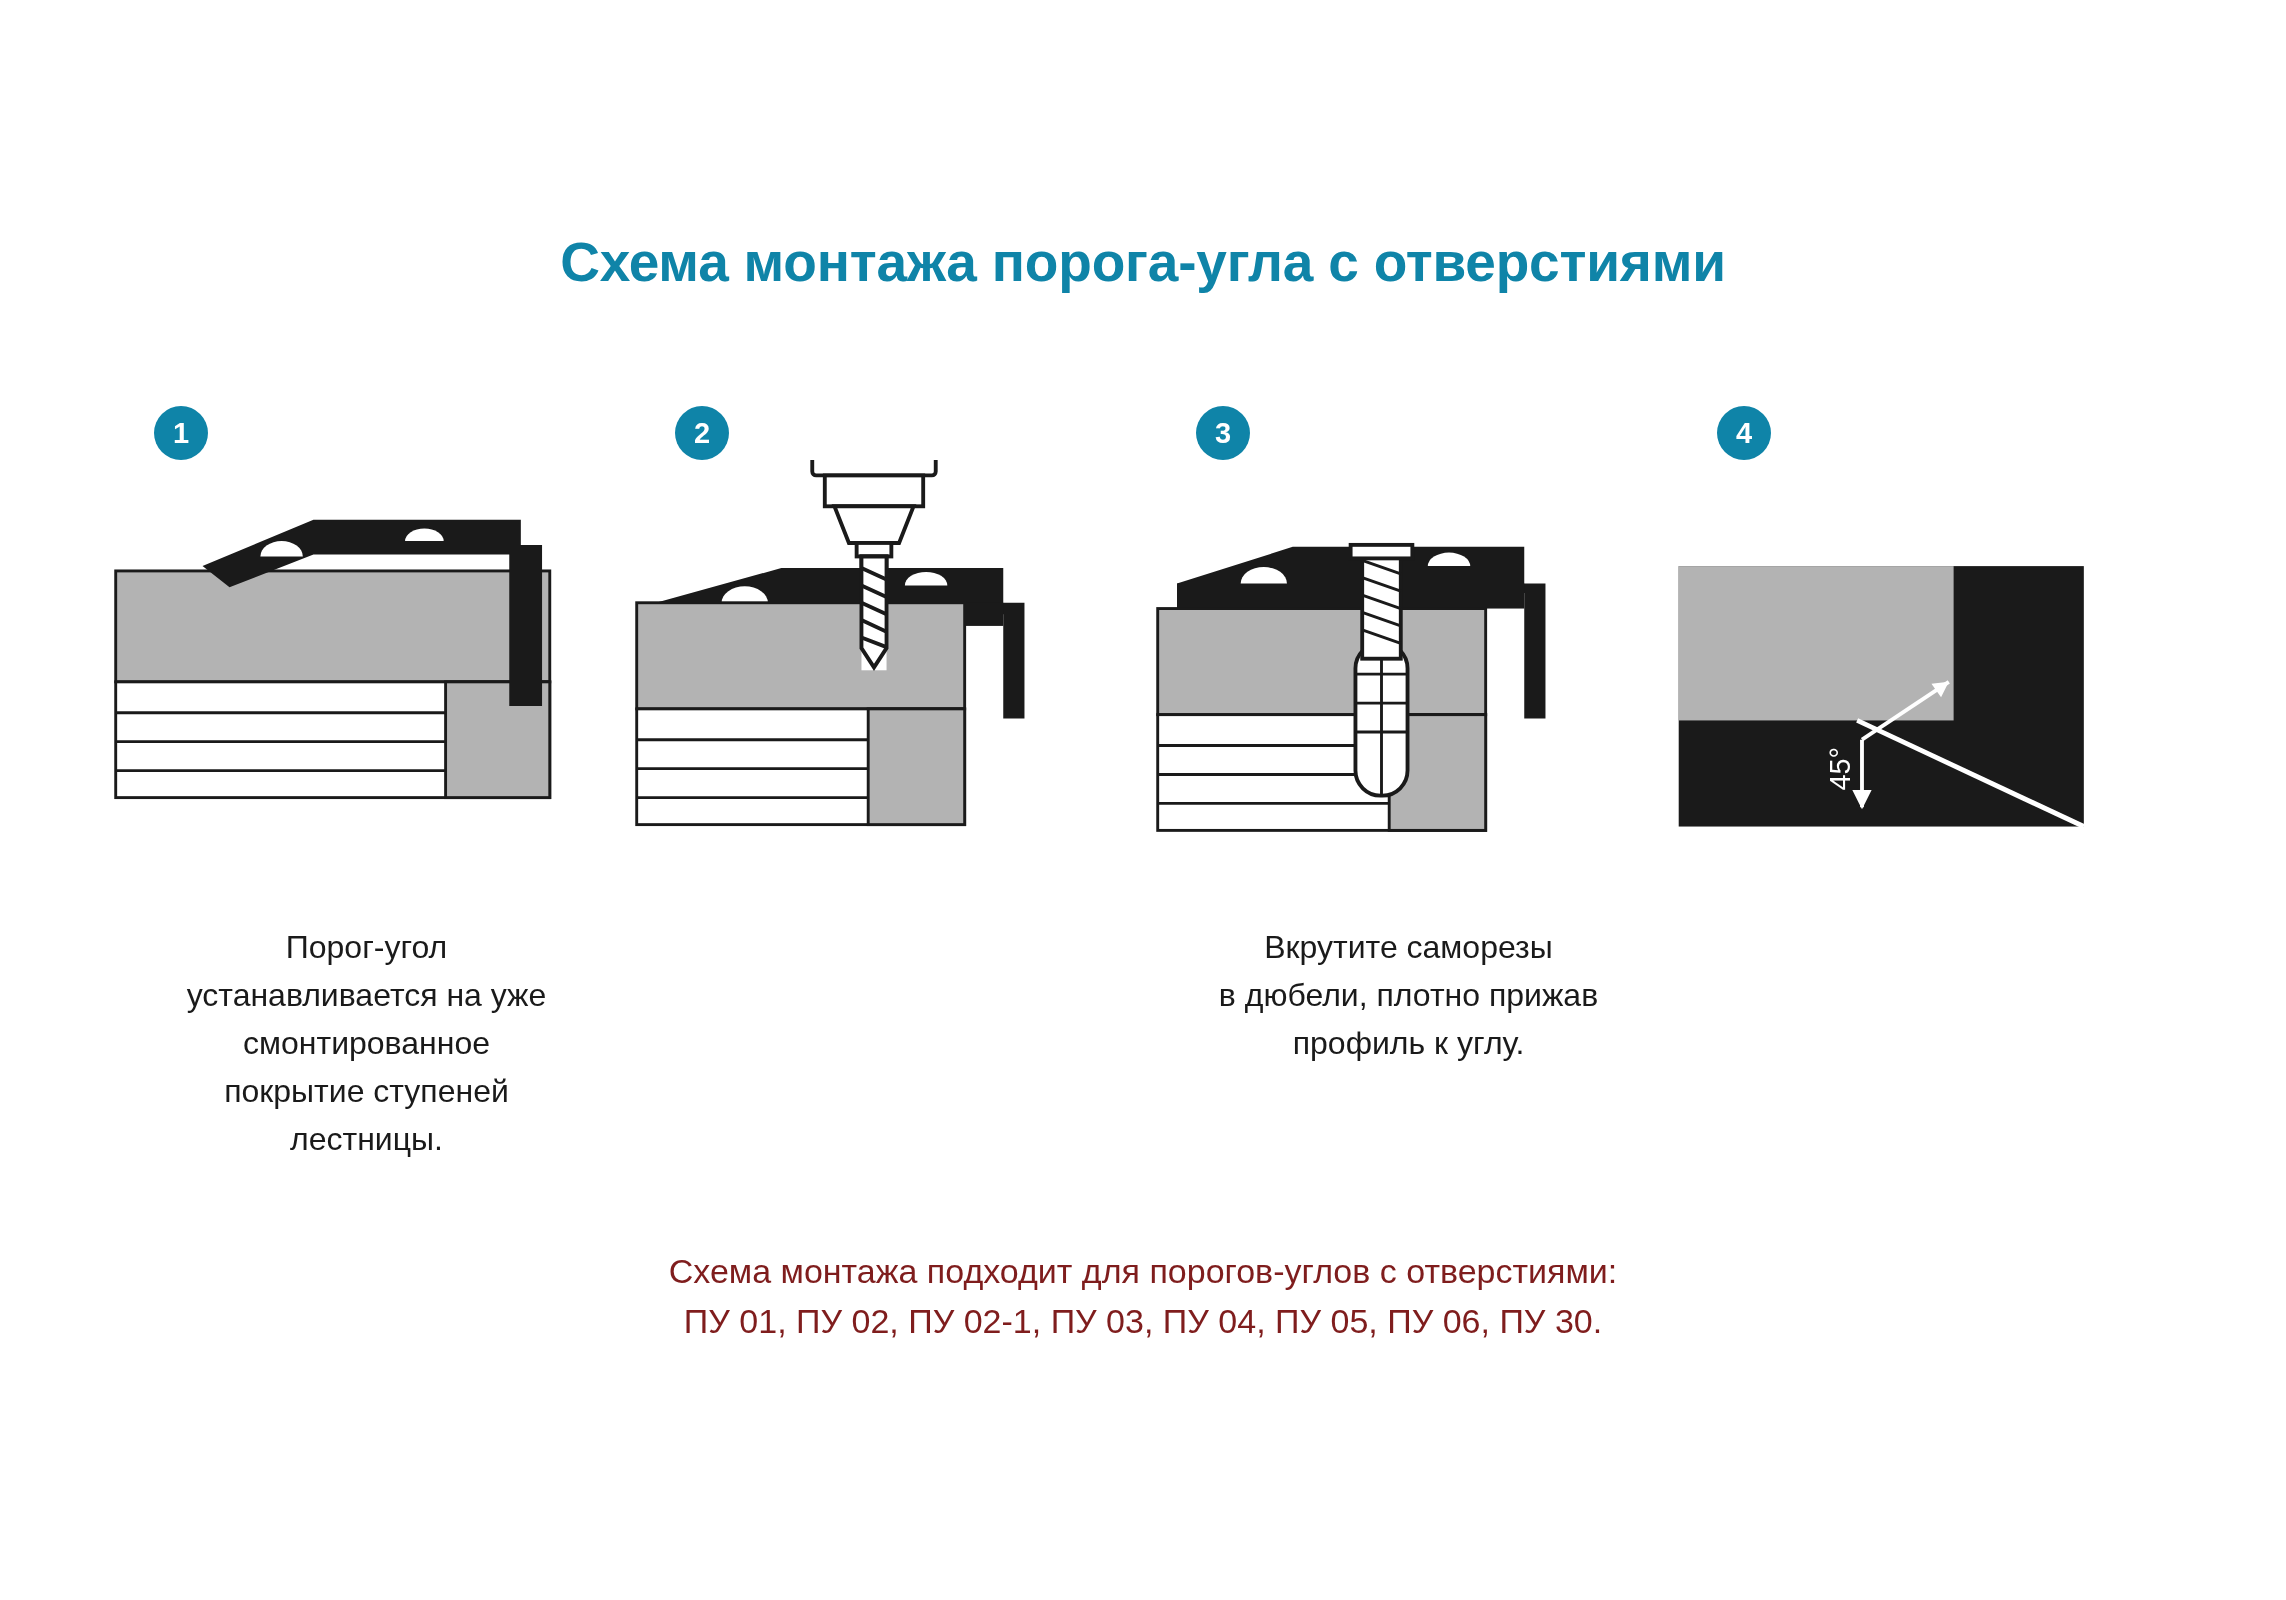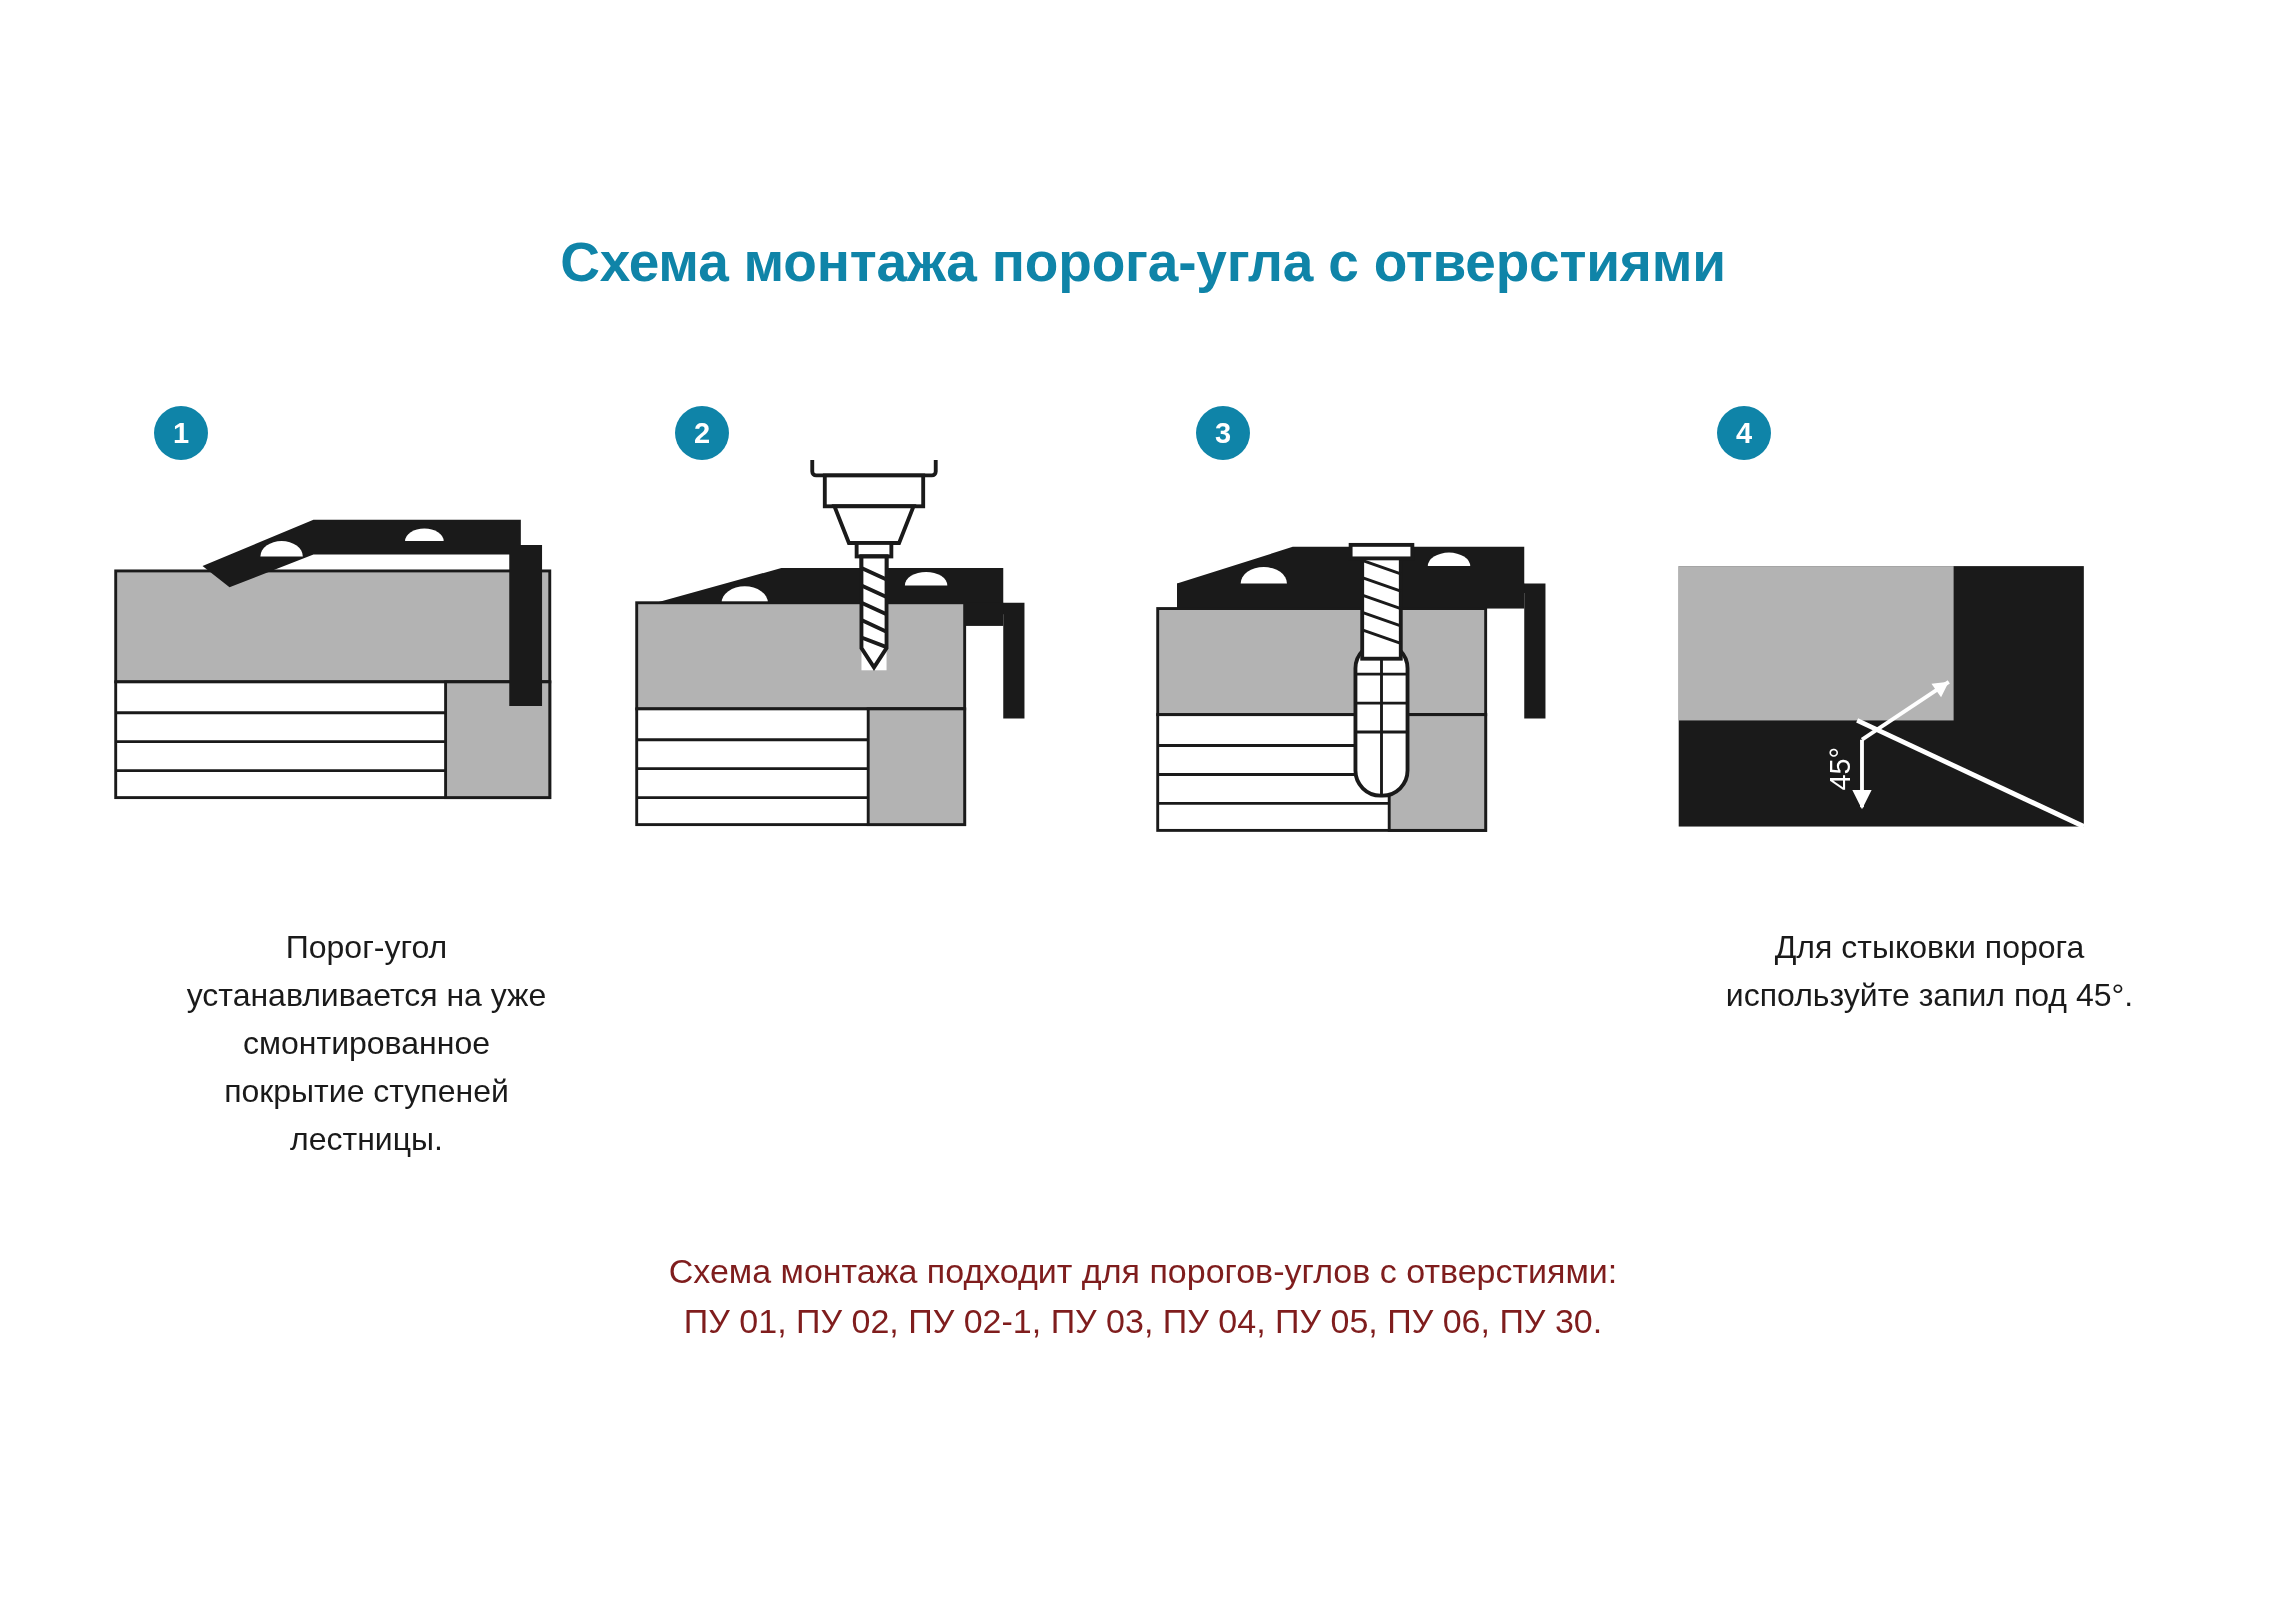--- a/index.html
+++ b/index.html
@@ -190,20 +190,23 @@
             <line x1="242" y1="190" x2="242" y2="348" stroke="#1a1a1a" stroke-width="3"></line>
           </g>
 
           <g>
             <rect x="222" y="96" width="40" height="110" fill="#ffffff" stroke="#1a1a1a" stroke-width="4"></rect>
             <path d="M222 104 L262 118 M222 122 L262 136 M222 140 L262 154 M222 158 L262 172 M222 176 L262 190" stroke="#1a1a1a" stroke-width="3" fill="none"></path>
             <rect x="210" y="88" width="64" height="14" fill="#ffffff" stroke="#1a1a1a" stroke-width="4"></rect>
           </g>
         </svg>
       </div>
+      <div class="caption">Вкрутите саморезы
+в дюбели, плотно прижав
+профиль к углу.</div>
     </div>
 
     <div class="step">
       <div class="badge">4</div>
       <div class="art">
         <svg width="521" height="463" viewBox="0 0 540 480" xmlns="http://www.w3.org/2000/svg">
 
           <rect x="10" y="110" width="420" height="270" fill="#1a1a1a"></rect>
 
           <rect x="10" y="110" width="285" height="160" fill="#b3b3b3"></rect>
@@ -211,22 +214,20 @@
           <line x1="195" y1="270" x2="430" y2="380" stroke="#ffffff" stroke-width="5"></line>
 
           <line x1="200" y1="290" x2="290" y2="230" stroke="#ffffff" stroke-width="4"></line>
           <path d="M290 230 L272 232 L282 246 Z" fill="#ffffff"></path>
           <line x1="200" y1="290" x2="200" y2="360" stroke="#ffffff" stroke-width="4"></line>
           <path d="M200 362 L190 342 L210 342 Z" fill="#ffffff"></path>
 
           <text x="188" y="320" fill="#ffffff" font-family="Liberation Sans, sans-serif" font-size="30" transform="rotate(-90 188 320)" text-anchor="middle">45°</text>
         </svg>
       </div>
-      <div class="caption">Для стыковки порога
-используйте запил под 45°.</div>
     </div>
 
   </div>
 
   <div class="footer">Схема монтажа подходит для порогов-углов с отверстиями:
 ПУ 01, ПУ 02, ПУ 02-1, ПУ 03, ПУ 04, ПУ 05, ПУ 06, ПУ 30.</div>
 </div>
 
 
 </body></html>

